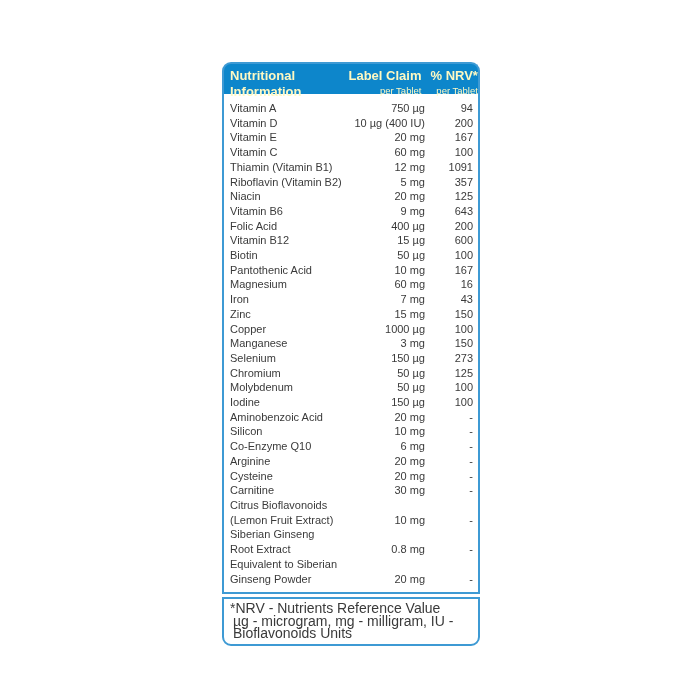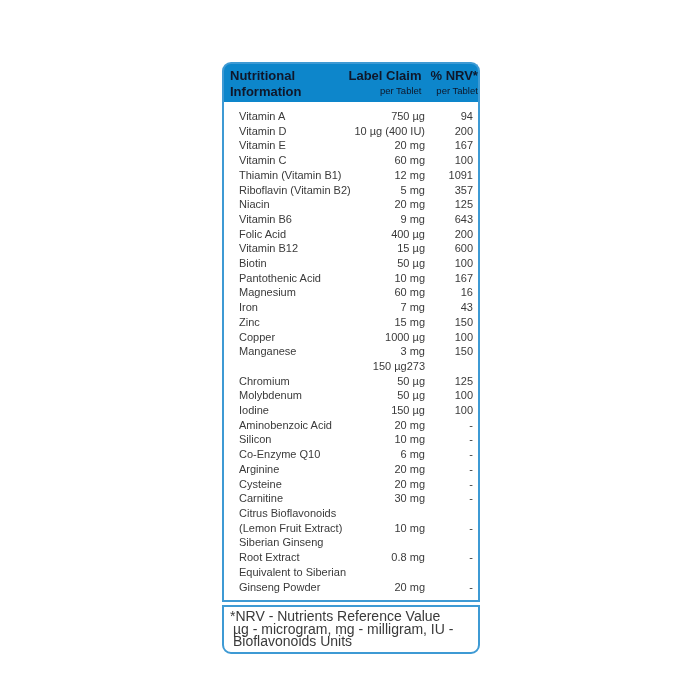--- a/index.html
+++ b/index.html
@@ -19,22 +19,22 @@
     left: 222px; top: 62px;
     width: 258px;
     color: #3a3a3a;
   }
   
   .hdr {
     background: #0d86cb;
     border: 2px solid #3e9ad4;
     border-bottom: none;
     border-radius: 9px 9px 0 0;
-    color: #0f172a;
-    height: 40px;
+    color: #fef9c3;
+    height: 32px;
     padding: 4px 6px 4px 6px;
     display: flex;
     justify-content: space-between;
     align-items: flex-start;
   }
   .hdr-title {
     font-size: 13px;
     font-weight: bold;
     line-height: 16px;
     white-space: nowrap;
@@ -59,21 +59,21 @@
   
   .tbl {
     border: 2px solid #3e9ad4;
     border-top: none;
     background: #ffffff;
     padding: 7px 0 6px 0;
   }
   .row {
     display: grid;
     grid-template-columns: 1fr auto 48px;
-    padding: 0 5px 0 15px;
+    padding: 0 5px 0 6px;
     font-size: 11px;
     line-height: 14.7px;
   }
   .cell { white-space: nowrap; }
   .cell.name  { text-align: left; overflow: visible; }
   .cell.value { text-align: right; }
   .cell.nrv   { text-align: right; }
   
   .ftr {
     margin-top: 3px;
@@ -207,20 +207,21 @@
           <span class="cell nrv">100</span>
         </div>
 
         <div class="row">
           <span class="cell name">Manganese</span>
           <span class="cell value">3 mg</span>
           <span class="cell nrv">150</span>
         </div>
 
         <div class="row">
+          <span class="cell name">Selenium</span>
           <span class="cell value">150 µg</span>
           <span class="cell nrv">273</span>
         </div>
 
         <div class="row">
           <span class="cell name">Chromium</span>
           <span class="cell value">50 µg</span>
           <span class="cell nrv">125</span>
         </div>
 

